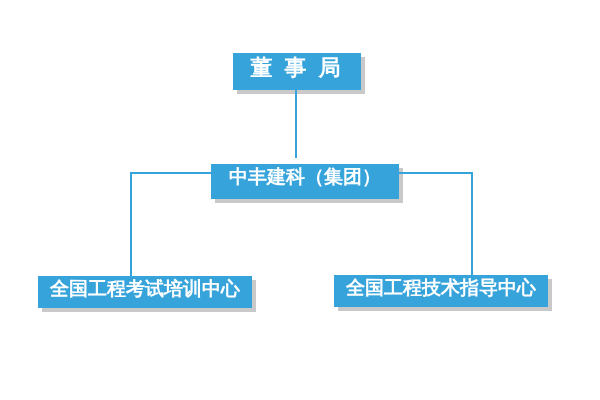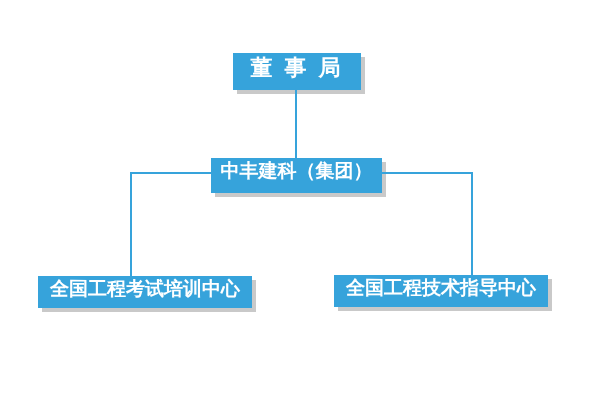--- a/index.html
+++ b/index.html
@@ -33,22 +33,22 @@
     white-space: nowrap;
     text-align: center;
   }
   .node-board {
     left: 233px; top: 53px;
     width: 128px; height: 37px;
     font-size: 22px;
     letter-spacing: 3px;
   }
   .node-group {
-    left: 211px; top: 158px;
-    width: 171px; height: 35px;
+    left: 211px; top: 164px;
+    width: 188px; height: 35px;
     font-size: 19px;
   }
   .node-training {
     left: 38px; top: 276px;
     width: 214px; height: 32px;
     font-size: 19px;
   }
   .node-guidance {
     left: 334px; top: 275px;
     width: 214px; height: 32px;

